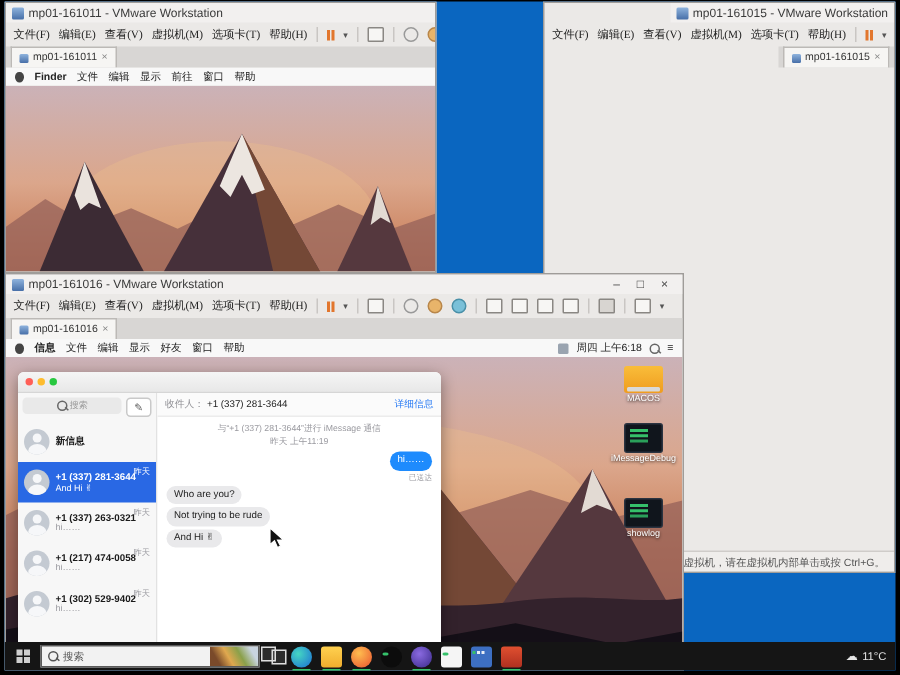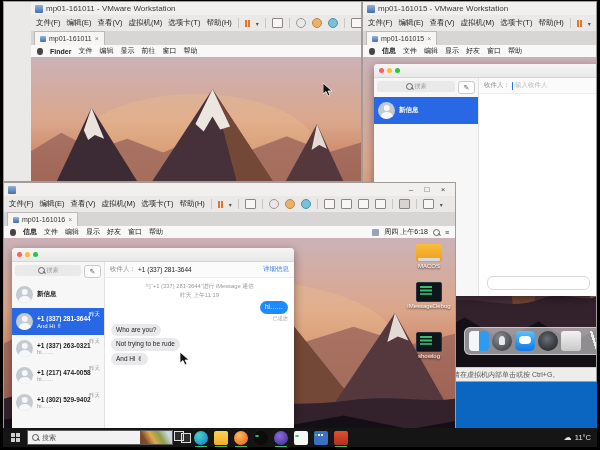--- a/index.html
+++ b/index.html
@@ -5,21 +5,21 @@
   html,body{margin:0;padding:0;background:#000;}
   body{width:600px;height:450px;position:relative;font-family:"Liberation Sans","DejaVu Sans",sans-serif;overflow:hidden;}
   .screen{position:absolute;left:3px;top:1px;width:594px;height:446px;background:#0a66c0;overflow:hidden;}
   
   .win{position:absolute;background:#ebe9e7;border:1px solid #9f9c99;box-sizing:border-box;overflow:hidden;display:flex;flex-direction:column;}
   .tbar{height:13px;background:#f2f0ef;display:flex;align-items:center;padding:0 4px;gap:3px;font-size:8px;color:#3a3a3a;flex:none;white-space:nowrap;}
   .wicon{width:8px;height:8px;background:linear-gradient(#8fb3dd,#476fa8);border-radius:1px;flex:none;}
   .wctrl{margin-left:auto;display:flex;}
   .wctrl span{width:16px;text-align:center;font-size:8px;color:#444;line-height:12px;}
   .mrow{height:16px;display:flex;align-items:center;padding:0 5px;gap:6px;font-size:7.5px;color:#222;white-space:nowrap;flex:none;overflow:hidden;}
-  .menu-item{flex:none;}
+  .menu-item{flex:none;font-family:Liberation Serif, serif;}
   .tb-sep{width:1px;height:10px;background:#c9c6c3;flex:none;}
   .pause{display:flex;gap:1px;flex:none;}
   .pause i{width:2px;height:7px;background:#e2762d;display:block;}
   .caret{font-size:6px;color:#555;flex:none;}
   .tbico{width:9px;height:8px;border:1px solid #8a8783;border-radius:1px;flex:none;background:#f7f6f4;}
   .tbico.fill{background:#d8d5d1;}
   .tbcirc{width:8px;height:8px;border:1px solid #999;border-radius:50%;flex:none;}
   .tbcirc.amber{background:#e8b46a;border-color:#b8864a;}
   .tbcirc.teal{background:#7ac0d8;border-color:#4a90a8;}
   .tabbar{height:14px;background:#d8d6d4;display:flex;align-items:flex-end;padding:0 3px;flex:none;}
@@ -117,21 +117,21 @@
   .ti-vmware::after{content:"";position:absolute;left:3px;top:3px;width:2px;height:8px;background:#e8eef6;box-shadow:3px 0 0 #e8eef6,6px 0 0 #e8eef6;}
   .ti-red{background:linear-gradient(#e05030,#b03020);}
   .tray{margin-left:auto;display:flex;align-items:center;gap:3px;padding-right:6px;font-size:7.5px;color:#e5e5e5;}
   .cloud{font-size:8px;color:#e5e5e5;}
 </style>
 </head>
 <body>
 
 <div class="screen">
 
-  <div class="win" style="left:0;top:0;width:359px;height:181px;z-index:1;padding-left:27px;">
+  <div class="win" style="left:0;top:0;width:288px;height:181px;z-index:1;">
     <div class="tbar">
       <span class="wicon"></span>
       <span>mp01-161011 - VMware Workstation</span>
     </div>
     <div class="mrow">
       <span class="menu-item">文件(F)</span>
       <span class="menu-item">编辑(E)</span>
       <span class="menu-item">查看(V)</span>
       <span class="menu-item">虚拟机(M)</span>
       <span class="menu-item">选项卡(T)</span>
@@ -195,21 +195,21 @@
             <path d="M0,232 C80,205 150,240 230,236 C310,232 380,246 460,234 C520,226 560,238 600,232 L600,300 L0,300 Z" fill="#33222c"></path>
             <path d="M0,262 L85,246 L170,270 L262,252 L360,274 L452,256 L540,276 L600,264 L600,300 L0,300 Z" fill="#140f17"></path>
           </svg>
         </div>
       <svg class="cursor" style="left:292px;top:38px;" width="10" height="14" viewBox="0 0 10 14">
           <polygon points="0,0 0,11 3,8.5 5,13 7,12 5,8 9,8" fill="#111" stroke="#fff" stroke-width="0.8"></polygon>
         </svg>
     </div>
   </div>
 
-  <div class="win" style="left:359px;top:0;width:235px;height:381px;z-index:2;">
+  <div class="win" style="left:359px;top:0;width:235px;height:381px;z-index:2;align-items:flex-end;">
     <div class="tbar">
       <span class="wicon"></span>
       <span>mp01-161015 - VMware Workstation</span>
     </div>
     <div class="mrow">
       <span class="menu-item">文件(F)</span>
       <span class="menu-item">编辑(E)</span>
       <span class="menu-item">查看(V)</span>
       <span class="menu-item">虚拟机(M)</span>
       <span class="menu-item">选项卡(T)</span>
@@ -310,20 +310,21 @@
       </div>
     </div>
     <div class="statusbar">
       <span>要将输入定向到该虚拟机，请在虚拟机内部单击或按 Ctrl+G。</span>
     </div>
   </div>
 
   <div class="win" style="left:0;top:181px;width:453px;height:265px;z-index:3;">
     <div class="tbar">
       <span class="wicon"></span>
+      <span>mp01-161016 - VMware Workstation</span>
       <span class="wctrl">
         <span>–</span>
         <span>□</span>
         <span>×</span>
       </span>
     </div>
     <div class="mrow">
       <span class="menu-item">文件(F)</span>
       <span class="menu-item">编辑(E)</span>
       <span class="menu-item">查看(V)</span>

